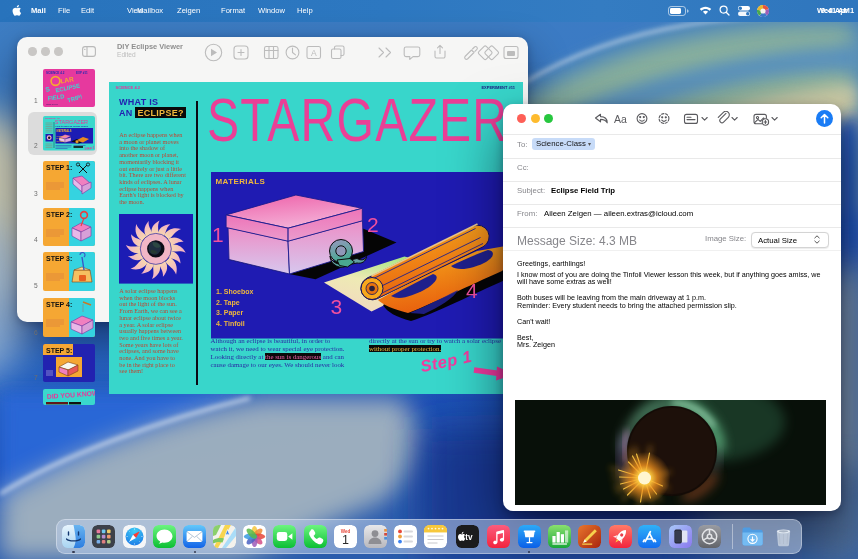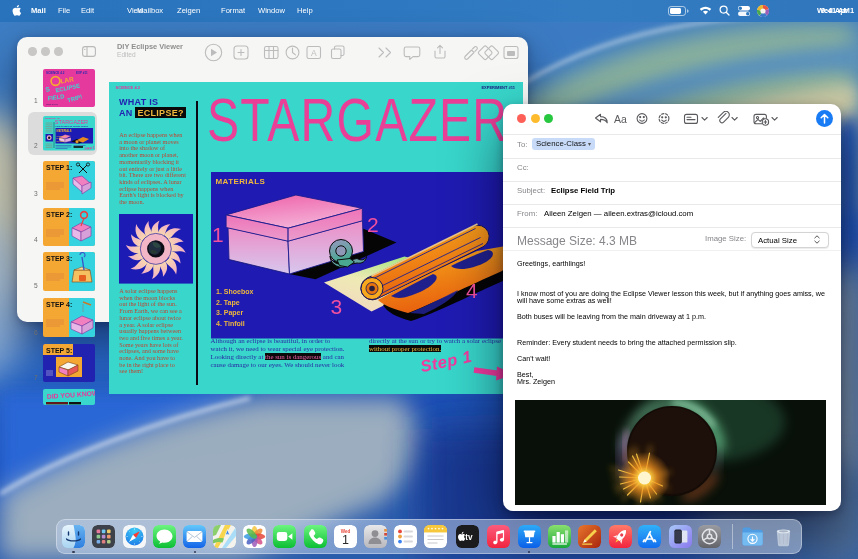--- a/index.html
+++ b/index.html
@@ -468,23 +468,23 @@
  <div class="abs" style="left:0px;top:122.5px;width:338.5px;height:1px;background:#e9e9e9"></div>
  <div class="abs" style="left:14.5px;top:130px;font-size:12px;color:#86868b">Message Size: 4.3 MB</div>
  <div class="abs" style="left:202.5px;top:130px;font-size:7.8px;color:#86868b">Image Size:</div>
  <div class="abs" style="left:248.5px;top:128px;width:76px;height:14px;background:#fff;border:0.7px solid #d4d4d4;border-radius:4px;box-shadow:0 0.5px 1px rgba(0,0,0,0.08)"></div>
  <div class="abs" style="left:255.5px;top:131.5px;font-size:7.8px;color:#000">Actual Size</div>
  <svg class="abs" style="left:310.5px;top:131px" width="8" height="9" viewBox="0 0 8 9">
         <path d="M1.5,3.2 L4,0.8 L6.5,3.2 M1.5,5.8 L4,8.2 L6.5,5.8" stroke="#444" stroke-width="0.9" fill="none"></path>
       </svg>
  <div class="abs" style="left:0px;top:145.5px;width:338.5px;height:1px;background:#f0f0f0"></div>
  <div class="abs" style="left:14.5px;top:155.5px;width:313px;font-size:7.2px;color:#000;line-height:7.2px">
-  <div style="margin-bottom:23px">Greetings, earthlings!</div>
-  <div style="margin-bottom:9.2px">I know most of you are doing the Eclipse Viewer lesson this week, but if anything goes amiss, we will have some extras as well!</div>
-  <div style="margin-bottom:18px">Both buses will be leaving from the main driveway at 1 p.m.</div>
+  <div style="margin-bottom:4px">Greetings, earthlings!</div>
+  <div style="margin-bottom:9.2px">I know most of you are doing the Tinfoil Viewer lesson this week, but if anything goes amiss, we will have some extras as well!</div>
+  <div style="margin-bottom:0">Both buses will be leaving from the main driveway at 1 p.m.</div>
   <div style="margin-bottom:9.2px">Reminder: Every student needs to bring the attached permission slip.</div>
   <div style="margin-bottom:9.2px">Can't wait!</div>
   <div>Best,<br>Mrs. Zeigen</div>
  </div>
  <svg class="abs" style="left:12.5px;top:295.5px" width="311" height="105" viewBox="0 0 311 105">
   <defs>
    <filter id="bl6" x="-60%" y="-60%" width="220%" height="220%">
             <feGaussianBlur stdDeviation="6"></feGaussianBlur>
           </filter>
    <filter id="bl3" x="-60%" y="-60%" width="220%" height="220%">

